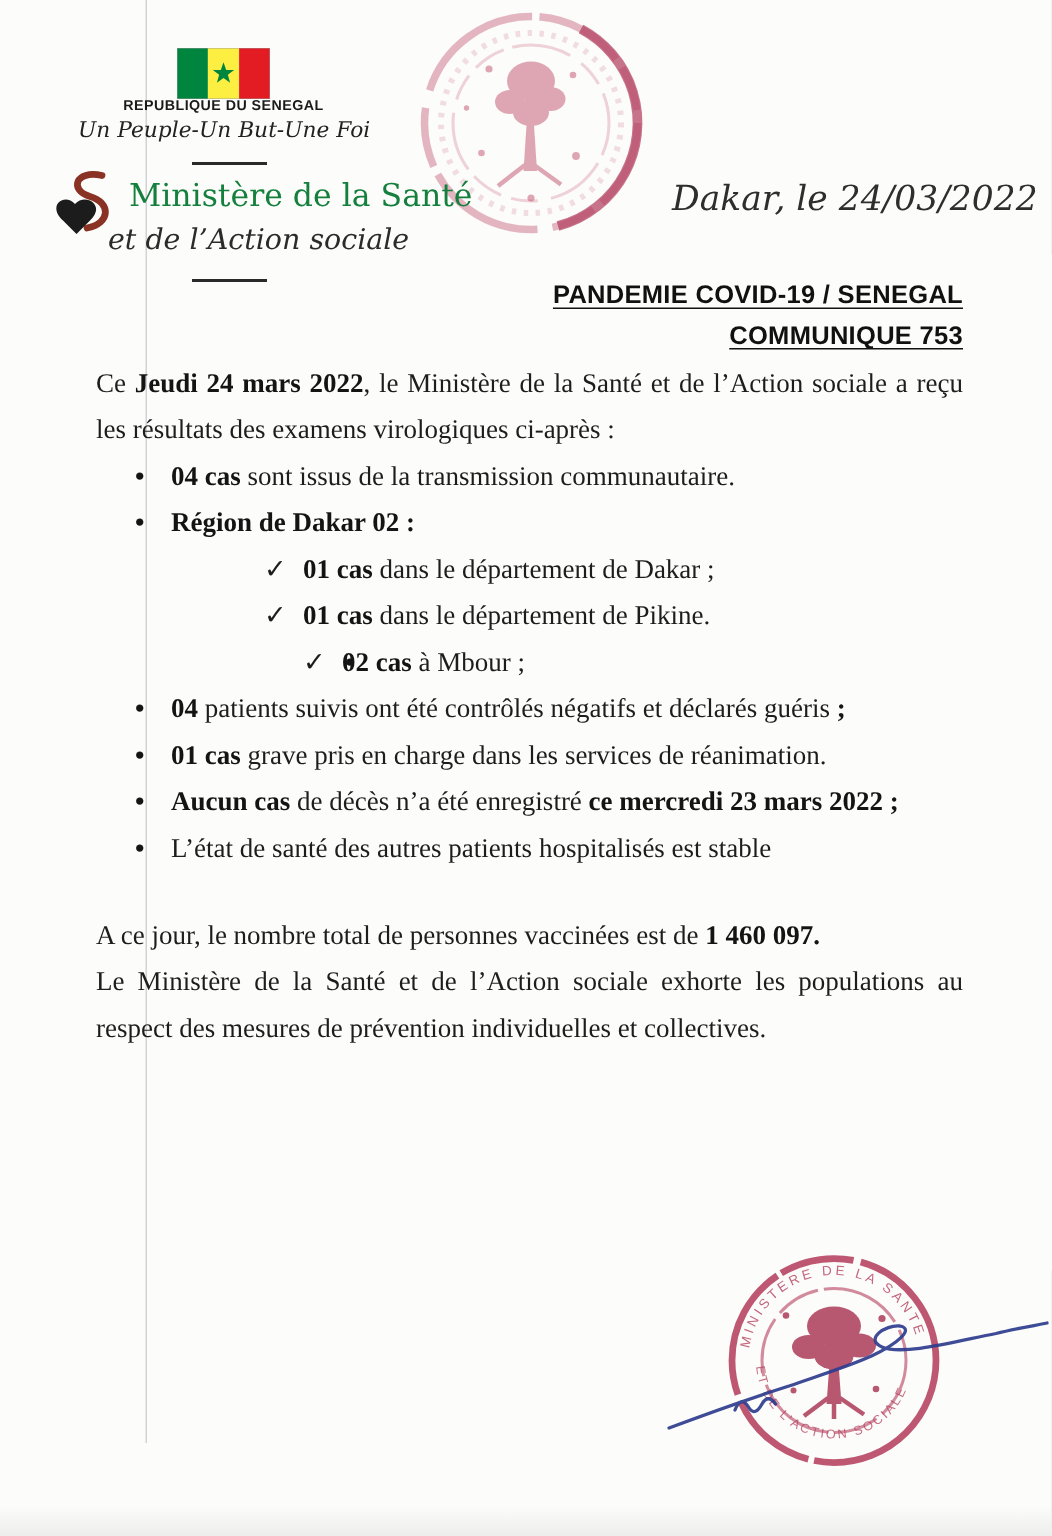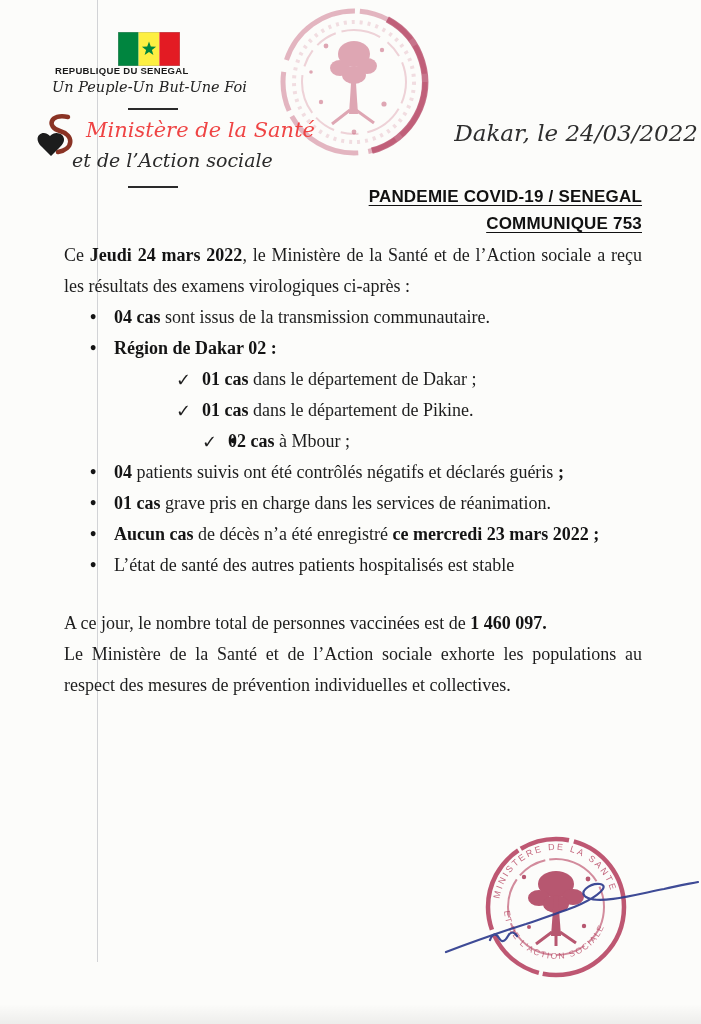--- a/index.html
+++ b/index.html
@@ -12,41 +12,41 @@
     content:""; position:absolute; left:0; right:0; bottom:0; height:20px;
     background:linear-gradient(to bottom, rgba(0,0,0,0), rgba(0,0,0,0.06));
     pointer-events:none;
   }
   .scan-line { position:absolute; left:97px; top:0; width:1px; height:962px;
     background:rgba(120,125,140,.32); }
 
   
   .flag { position:absolute; left:118px; top:32px; width:62px; height:34px; }
   .republic {
-    position:absolute; left:55px; top:65px; width:188px; 
+    position:absolute; left:55px; top:65px; width:188px; text-align:center;
     font-family:"Liberation Sans", sans-serif; font-weight:700;
     font-size:9.5px; letter-spacing:.3px; color:#1a1a1a;
   }
   .motto {
     position:absolute; left:52px; top:79px; width:196px; 
     font-style:italic; font-size:14.5px; color:#222; font-family:"DejaVu Serif", serif;
   }
   .sep { position:absolute; height:2px; background:#2a2a2a; width:50px; left:128px; }
   .sep1 { top:108px; } .sep2 { top:186px; }
   .ministry-logo { position:absolute; left:34px; top:112px; }
   .ministry1 {
-    position:absolute; left:86px; top:118px; font-style:italic; font-size:21px;
-    color:#ef4444; font-family:"DejaVu Serif", serif;
+    position:absolute; left:86px; top:118px; font-size:21px;
+    color:#15803d; font-family:"DejaVu Serif", serif;
   }
   .ministry2 {
     position:absolute; left:72px; top:149px; font-style:italic; font-size:19px;
     color:#2b2b2b; font-family:"DejaVu Serif", serif;
   }
   .dateline {
-    position:absolute; left:448px; top:120px; width:250px; text-align:right;
+    position:absolute; left:448px; top:120px; width:250px; text-align:left;
     font-style:italic; font-size:23px; color:#2e2e2e; font-family:"DejaVu Serif", serif;
   }
 
   
   .stamp-top { position:absolute; left:266px; top:2px; }
   .stamp-bottom { position:absolute; left:466px; top:832px; }
   .signature { position:absolute; left:418px; top:848px; }
 
   
   main {

